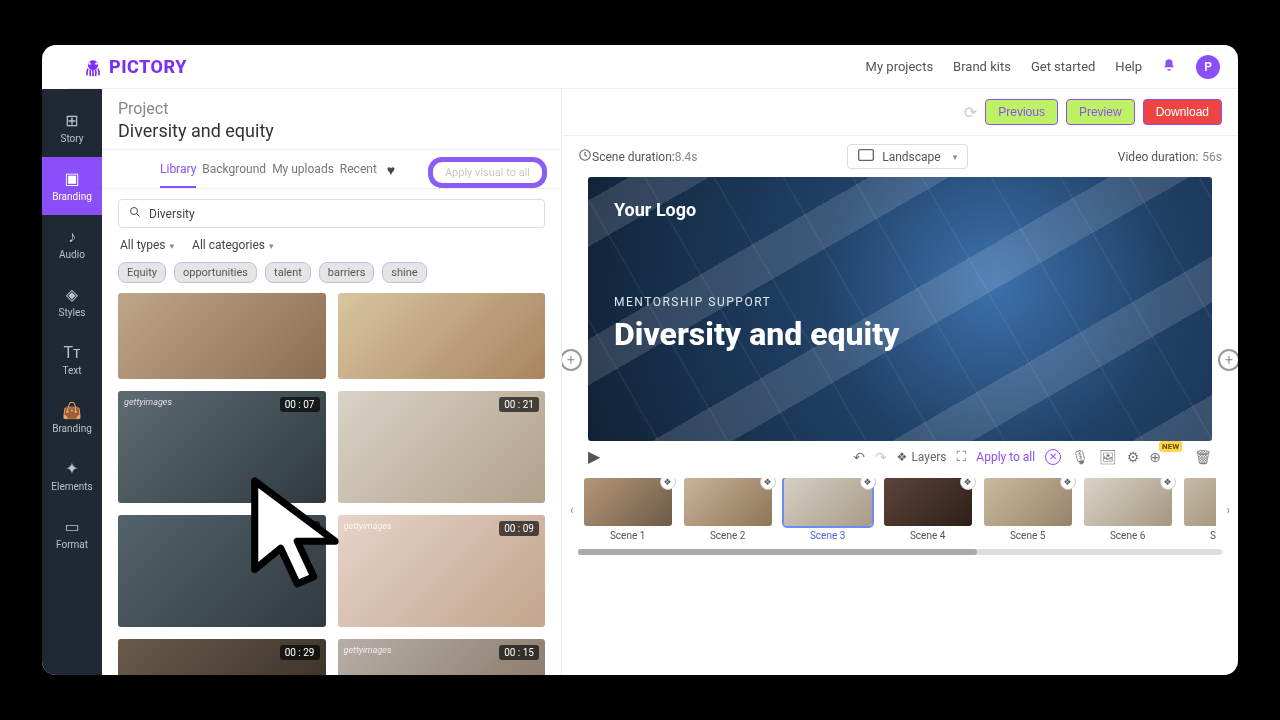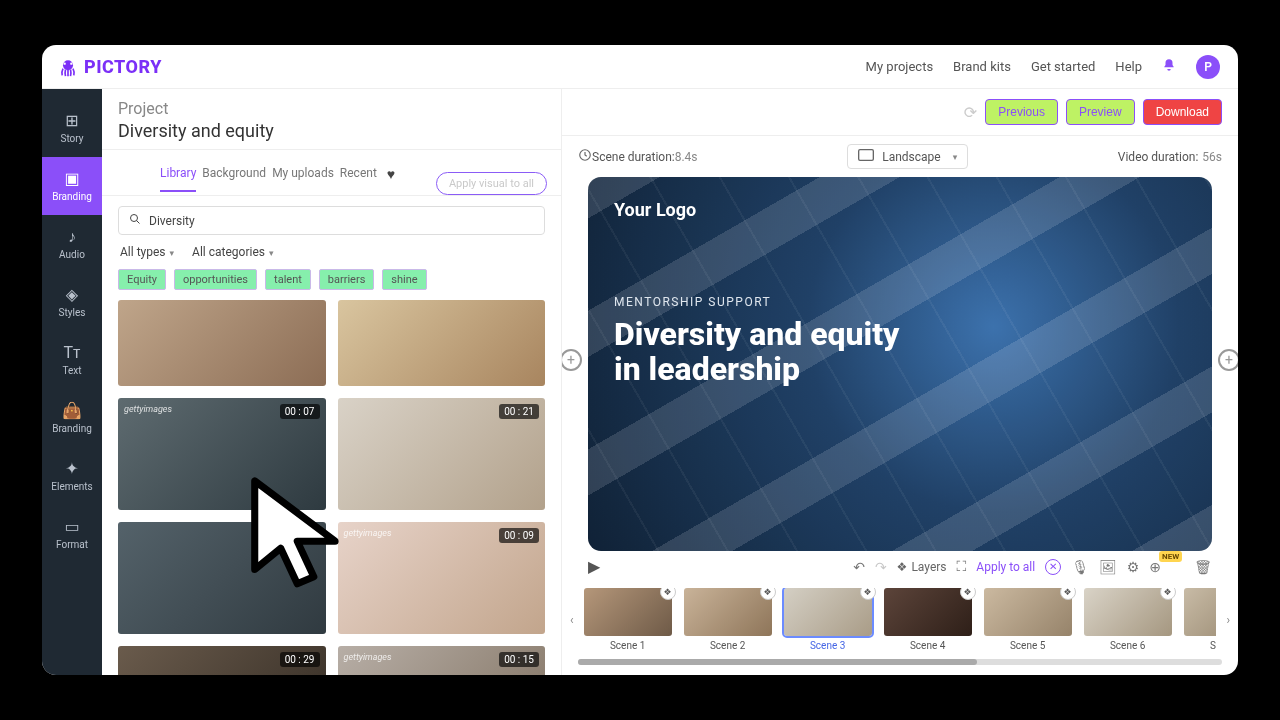--- a/index.html
+++ b/index.html
@@ -23,20 +23,21 @@
   }
   
   .top-header {
     height: 44px;
     display: flex;
     align-items: center;
     justify-content: space-between;
     padding: 0 18px 0 16px;
     border-bottom: 1px solid #eee;
     flex: none;
+    margin-left: 25px;
   }
   .brand { display:flex; align-items:center; gap:6px; }
   .brand-mark {
     font-size:18px; width:20px; height:20px;
     color:#7b2ff7; line-height:1;
   }
   .brand-name { font-weight:800; letter-spacing:.5px; font-size:18px; color:#7b2ff7; }
   .top-nav { display:flex; align-items:center; gap:20px; font-size:13px; color:#555; }
   .top-nav .avatar {
     width:24px; height:24px; border-radius:50%; background:#8b4ff9;
@@ -75,38 +76,38 @@
     padding:6px 14px 0; border-bottom:1px solid #eee;
   }
   .tabs { display:flex; gap:6px;margin-left:44px; }
   .tab {
     font-size:12px; color:#777; padding:6px 0 10px; cursor:pointer;
     border-bottom:2px solid transparent;
   }
   .tab.active { color:#8b4ff9; border-bottom-color:#8b4ff9; }
   .tab-heart { color:#444; font-size:14px; padding:6px 4px 10px; }
   .apply-pill {
-    font-size:11px; color:#c9c9c9; border:1px solid #8b5cf6;
-    padding:4px 12px; border-radius:14px;margin-top:16px;
+    font-size:11px; color:#c9c9c9; border:5px solid #8b5cf6;
+    padding:4px 12px; border-radius:14px;
   }
 
   .lib-scroll {
     flex:1; overflow:auto; padding:10px 16px;
   }
   .search-box {
     display:flex; align-items:center; gap:8px;
     border:1px solid #ddd; border-radius:4px; padding:6px 10px;
     font-size:12px; color:#444;
   }
   .filter-row { display:flex; gap:18px; margin:10px 2px 0; font-size:12px; color:#444; }
   .chev { font-size:9px; color:#888; margin-left:4px; }
   .chips { display:flex; gap:8px; margin:10px 0; flex-wrap:wrap; }
   .chip {
     font-size:11px; color:#555; border:1px solid #c9b9e8;
-    padding:3px 8px; border-radius:2px; background:#86efac;
+    padding:3px 8px; border-radius:8px; background:#e5e5e5;
   }
   .grid {
     display:grid; grid-template-columns:1fr 1fr; gap:12px;
   }
   .thumb {
     position:relative; width:100%; height:86px;
     background:linear-gradient(135deg,#bfa58a,#8c6d55);
     border-radius:3px; overflow:hidden;
   }
   .thumb.t2 { background:linear-gradient(135deg,#d9c59f,#a8855f); }
@@ -148,21 +149,21 @@
     display:flex; align-items:center; justify-content:space-between;
     padding:8px 16px; font-size:12px; color:#555;
   }
   .aspect {
     display:flex; align-items:center; gap:8px;
     border:1px solid #ddd; padding:4px 10px; border-radius:4px; font-size:12px;
   }
   .stage-wrap { padding:0 26px; position:relative; }
   .stage {
     position:relative;
-    width:100%; height:374px; border-radius:13px; overflow:hidden;
+    width:100%; height:264px; border-radius:3px; overflow:hidden;
     background:
       radial-gradient(circle at 65% 40%, #3a6da8 0%, #1d3b5e 40%, #0d1b2b 100%);
   }
   .stage::after{
     content:""; position:absolute; inset:0;
     background:
       repeating-linear-gradient(60deg, rgba(255,255,255,.05) 0 2px, transparent 2px 60px),
       repeating-linear-gradient(-30deg, rgba(200,220,255,.18) 0 40px, rgba(10,25,45,.3) 40px 120px);
     mix-blend-mode:screen;
   }
@@ -408,21 +409,21 @@
         </div>
       </div>
 
       <div class="stage-wrap">
         <div class="circ-btn add-left">+</div>
         <div class="circ-btn add-right">+</div>
         <div class="stage">
           <div class="stage-logo">Your Logo</div>
           <div class="stage-sub">MENTORSHIP SUPPORT</div>
           <div class="stage-title">
-            <span>Diversity and equity</span><br><span>in leadership</span>
+            <span>Diversity and equity</span><br>
           </div>
         </div>
       </div>
 
       <div class="controls">
         <span class="play">▶</span>
         <div class="ctrl-right">
           <span class="ctrl-ico">↶</span>
           <span class="ctrl-ico" style="opacity:.4">↷</span>
           <span style="display:flex;align-items:center;gap:4px">

